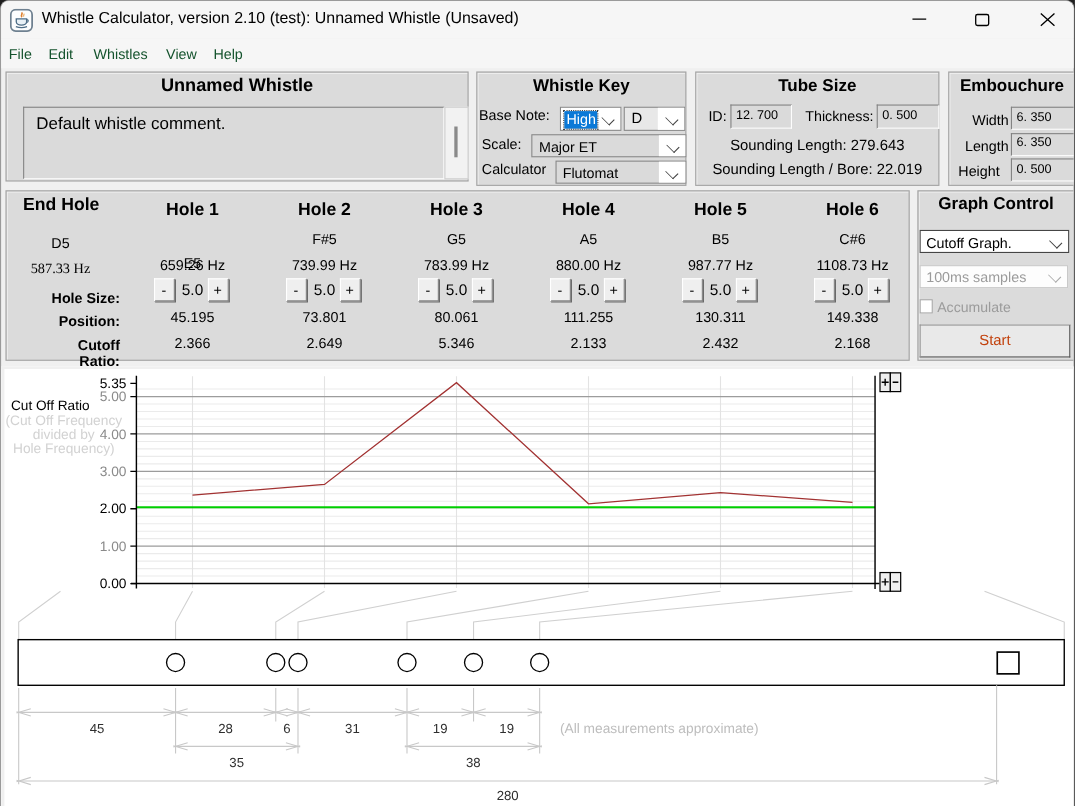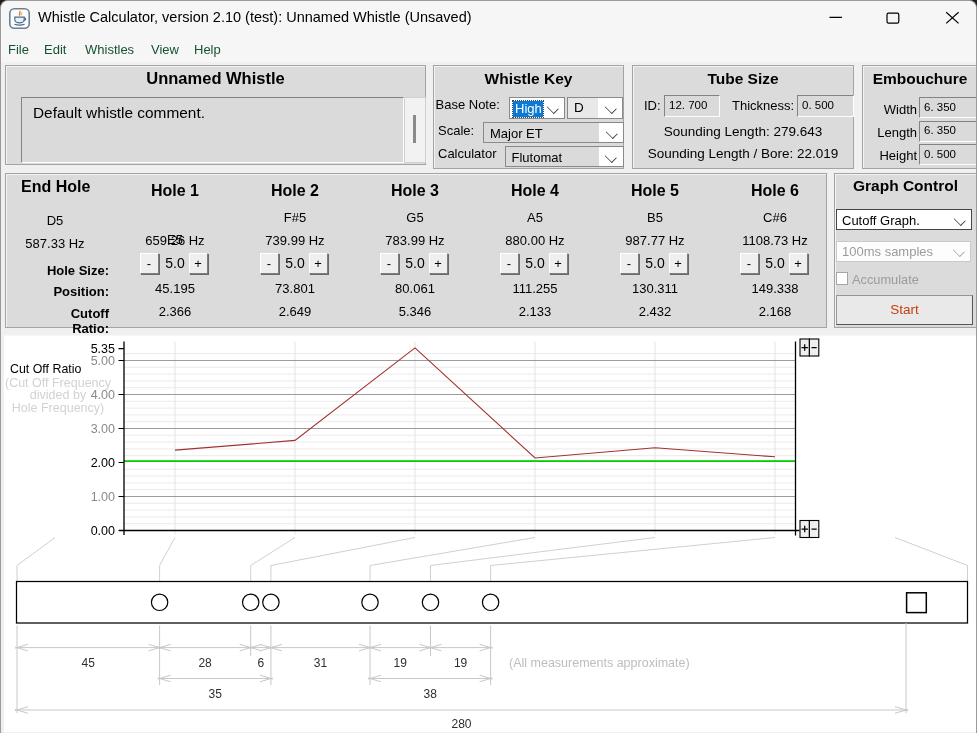--- a/index.html
+++ b/index.html
@@ -94,28 +94,28 @@
  <div class="lbl" style="left:0;top:58px;width:100%;text-align:center;font-size:13.5px;">Sounding Length: 279.643</div>
  <div class="lbl" style="left:0;top:80px;width:100%;text-align:center;font-size:13.5px;">Sounding Length / Bore: 22.019</div>
 </div>
 
 <div class="panel" style="left:861px;top:64px;width:120px;height:104px;">
  <div class="ptitle" style="top:3.5px;left:-2px;">Embouchure</div>
  <div class="lbl" style="left:0;top:36px;width:54px;text-align:right;">Width</div>
  <div class="sunken" style="left:56px;top:31px;width:64px;height:21px;font-size:11.5px;padding:2.5px 0 0 4px;color:#000;">6. 350</div>
  <div class="lbl" style="left:0;top:59px;width:54px;text-align:right;">Length</div>
  <div class="sunken" style="left:56px;top:54.5px;width:64px;height:21px;font-size:11.5px;padding:2.5px 0 0 4px;color:#000;">6. 350</div>
- <div class="lbl" style="left:0;top:82px;width:54px;text-align:right;">Height</div>
+ <div class="lbl" style="left:0;top:82px;width:54px;text-align:center;">Height</div>
  <div class="sunken" style="left:56px;top:78px;width:64px;height:21px;font-size:11.5px;padding:2.5px 0 0 4px;color:#000;">0. 500</div>
 </div>
 
 <div class="panel" style="left:4px;top:172px;width:822px;height:155px;"></div>
 <div class="holetitle" style="left:20px;top:176.5px;width:130px;text-align:left;">End Hole</div>
 <div class="holeval" style="left:0px;top:211.5px;width:108px;">D5</div>
-<div class="holeval" style="left:0px;top:235px;width:108px;">587.33 Hz</div>
+<div class="holeval" style="left:0px;top:235px;width:108px;font-family:Liberation Serif, serif;">587.33 Hz</div>
 <div class="rowlbl" style="left:0px;top:261.5px;width:108px;">Hole Size:</div>
 <div class="rowlbl" style="left:0px;top:282.5px;width:108px;">Position:</div>
 <div class="rowlbl" style="left:0px;top:304.5px;width:108px;padding-left:40px;">Cutoff Ratio:</div>
 <div class="holetitle" style="left:114px;top:181px;width:120px;">Hole 1</div>
 <div class="holeval" style="left:114px;top:219px;width:120px;margin-top:12px;">E5</div>
 <div class="holeval" style="left:114px;top:231.5px;width:120px;">659.26 Hz</div>
 <div class="spin" style="left:138.5px;top:252px;">-</div>
 <div class="holeval" style="left:114px;top:254px;width:120px;font-size:14px;">5.0</div>
 <div class="spin" style="left:187.5px;top:252px;">+</div>
 <div class="holeval" style="left:114px;top:279.5px;width:120px;">45.195</div>

